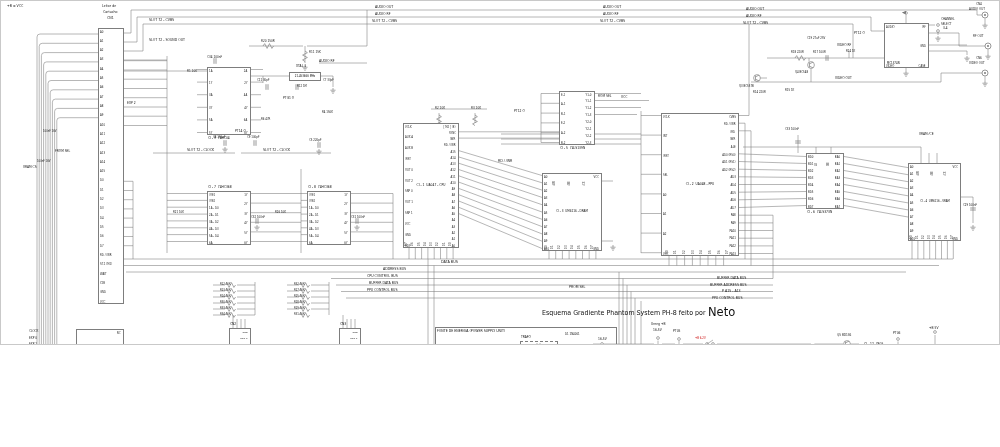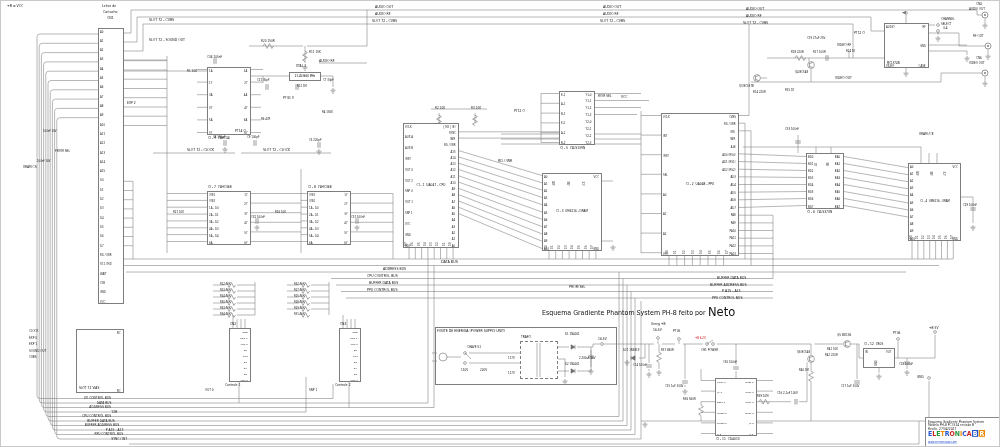--- a/index.html
+++ b/index.html
@@ -1,16 +1,16 @@
 <!DOCTYPE html>
 <html><head>
 <meta charset="utf-8">
 <style>
   html,body{margin:0;padding:0;background:#fff;}
-  #canvas{position:relative;width:1000px;height:447px;background:#fff;overflow:hidden;
+  #canvas{position:relative;width:1000px;height:345px;background:#fff;overflow:hidden;
           font-family:"DejaVu Sans",sans-serif;border:1px solid #c9c9c9;box-sizing:border-box;}
   #wires{position:absolute;left:0;top:0;}
   .lbl,.pin,.clabel{position:absolute;font-size:10px;line-height:1;white-space:pre;
           transform-origin:0 0;color:#1a1a1a;}
   .pin{color:#2a2a2a;}
   .clabel{color:#111;}
   .cbox{position:absolute;border:0.6px solid #7d7d7d;background:#fff;box-sizing:border-box;}
   .cbox.dash{border-style:dashed;background:transparent;}
   .comp{display:contents;}
   #main-title{position:absolute;left:541px;top:303px;width:240px;height:18px;}

